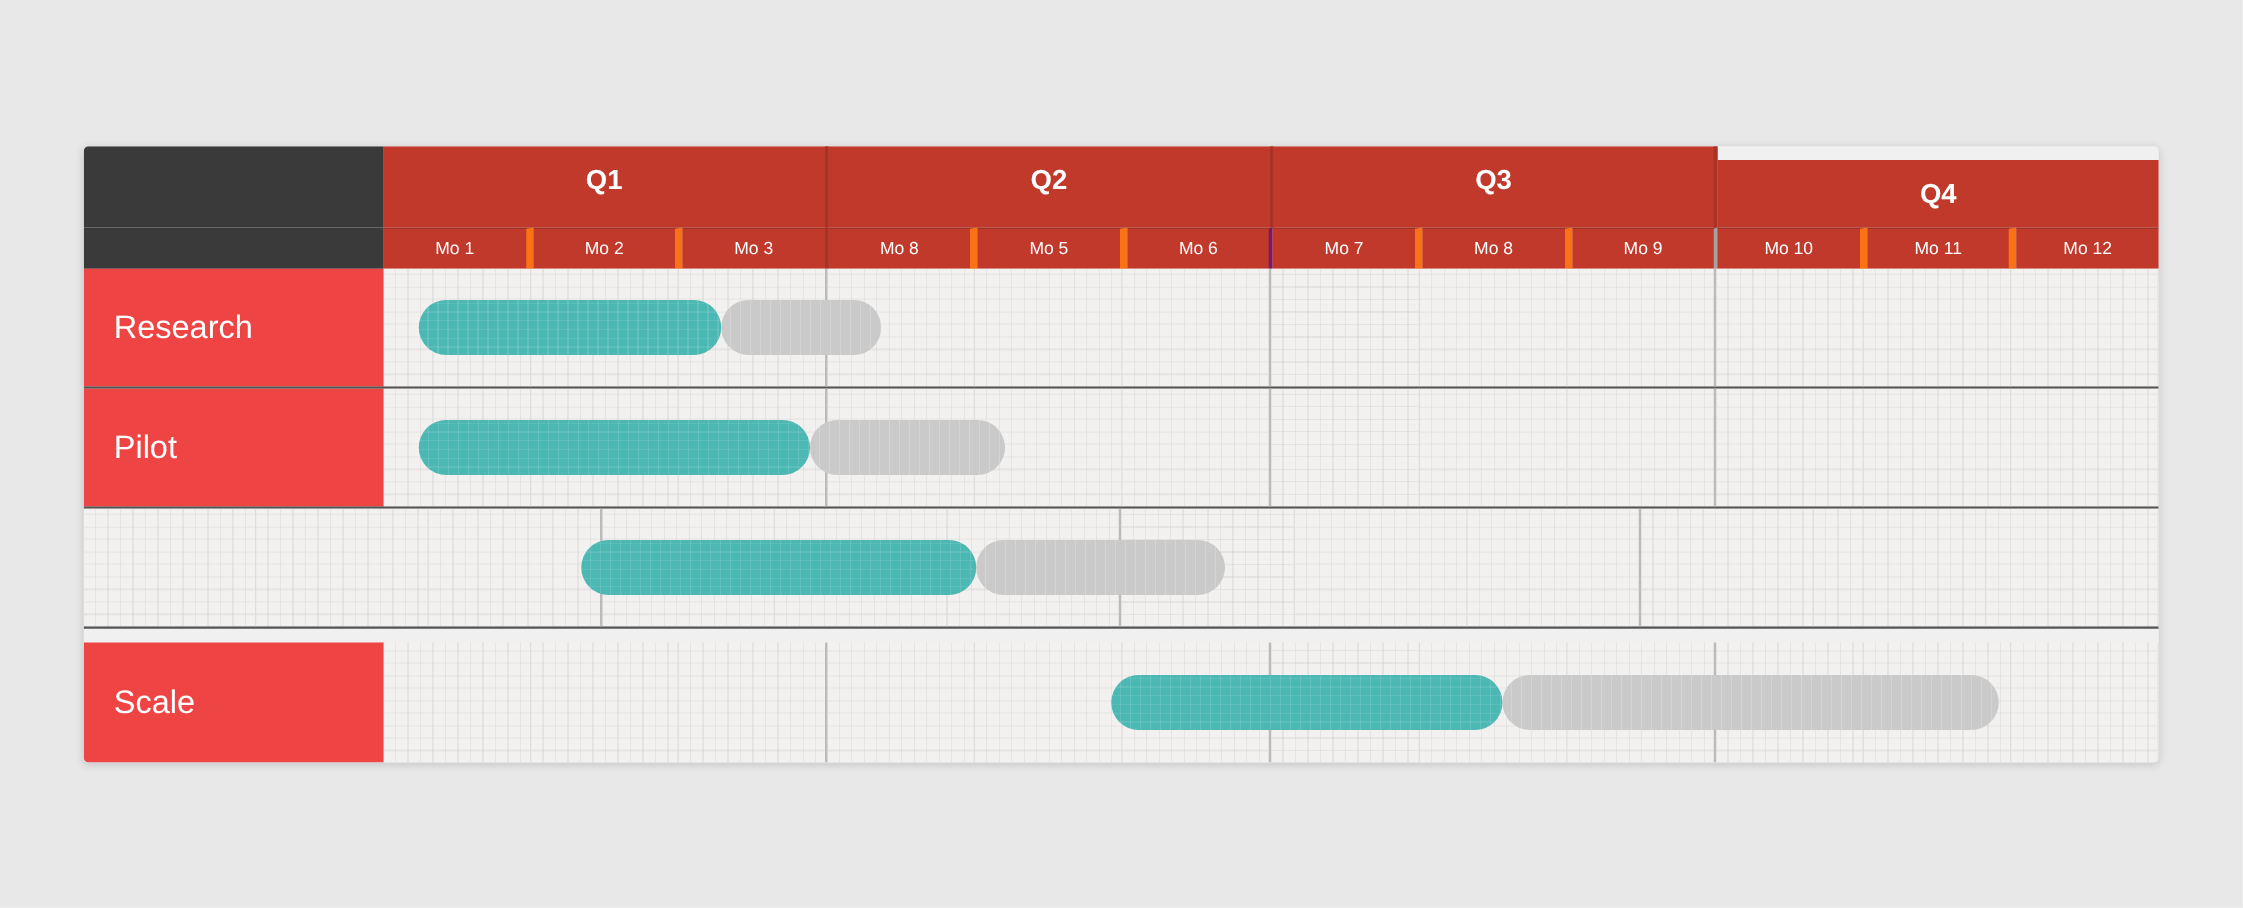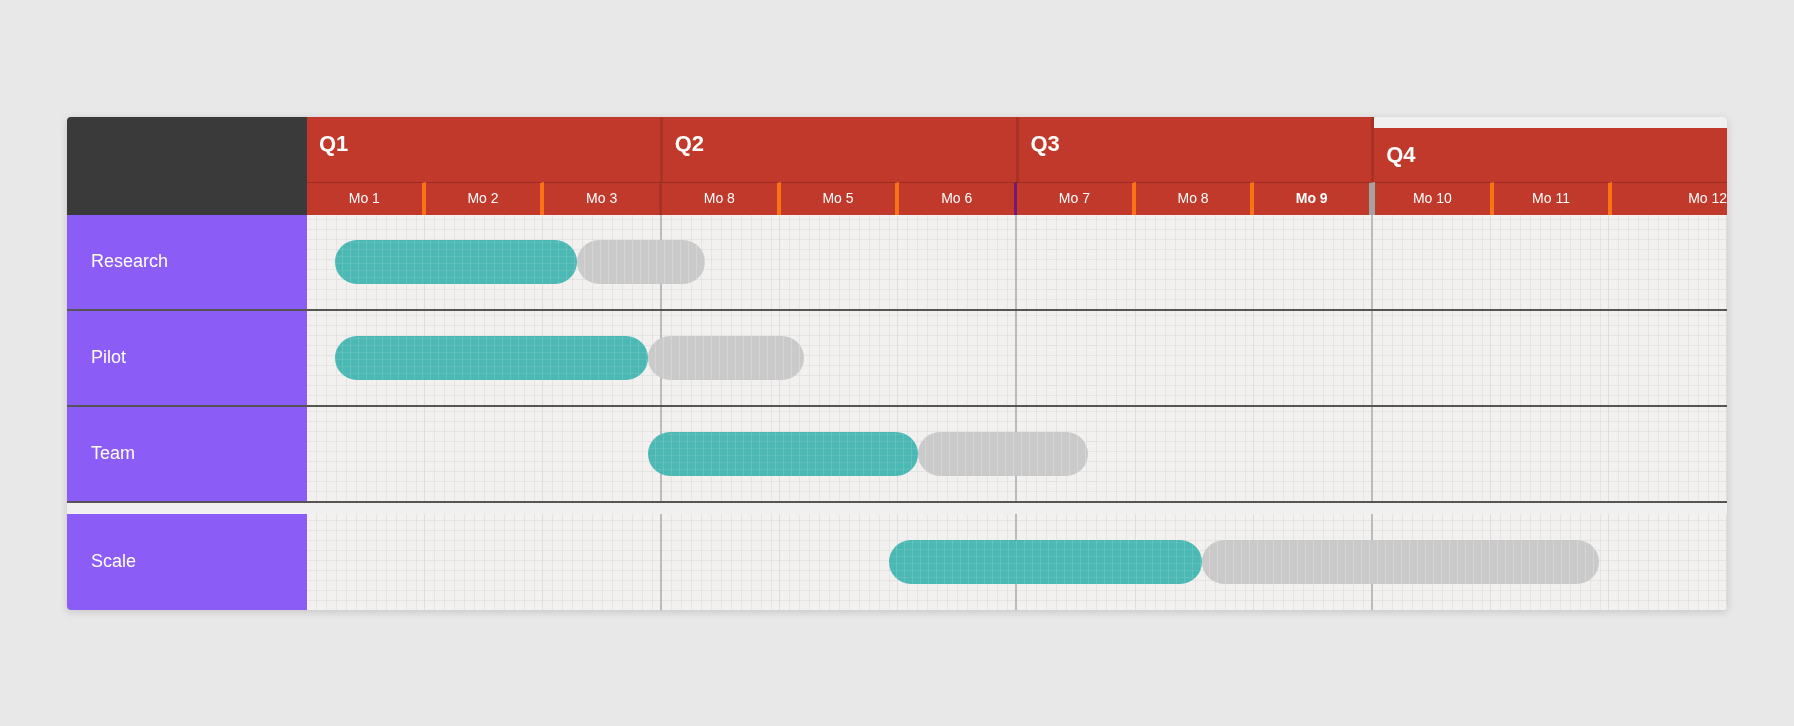--- a/index.html
+++ b/index.html
@@ -41,63 +41,64 @@
 
     .quarters-header {
       flex: 1;
       display: flex;
     }
 
     .quarter-block {
       flex: 1;
       background: #c0392b;
       color: white;
+      text-align: center;
       font-size: 22px;
       font-weight: bold;
       padding: 14px 12px;
       border-right: 3px solid #a93226;
     }
     .quarter-block:last-child { border-right: none; }
 
     .months-header {
       flex: 1;
       display: flex;
     }
 
     .month-block {
       flex: 1;
       background: #c0392b;
       color: white;
       text-align: center;
       font-size: 14px;
       padding: 7px 0 9px;
-      border-right: 4px solid #f97316;
+      border-right: 6px solid #f97316;
       border-top: 1px solid rgba(0,0,0,0.2);
     }
     .month-block:last-child { border-right: none; }
 
     
     .data-rows {
       display: flex;
       flex-direction: column;
     }
 
     .gantt-row {
       display: flex;
       height: 96px;
       border-bottom: 2px solid #555;
     }
     .gantt-row:last-child { border-bottom: none; margin-top: 11px; }
 
     .row-label {
       width: 240px;
       min-width: 240px;
-      background: #8b5cf6;
+      background: #ef4444;
       color: white;
-      font-size: 18px;
+      font-size: 26px;
       font-weight: 500;
       display: flex;
       align-items: center;
       padding: 0 24px;
       flex-shrink: 0;
     }
 
     .row-grid {
       flex: 1;
       display: flex;
@@ -182,24 +183,24 @@
       <div class="label-header-box"></div>
       <div class="months-header">
         <div class="month-block">Mo 1</div>
         <div class="month-block">Mo 2</div>
         <div class="month-block" style="border-right:3px solid #a93226;">Mo 3</div>
         <div class="month-block">Mo 8</div>
         <div class="month-block">Mo 5</div>
         <div class="month-block" style="border-right:3px solid #701a75;">Mo 6</div>
         <div class="month-block">Mo 7</div>
         <div class="month-block">Mo 8</div>
-        <div class="month-block" style="border-right:6px solid #a3a3a3;font-weight:bold;">Mo 9</div>
+        <div class="month-block" style="border-right:3px solid #a3a3a3;">Mo 9</div>
         <div class="month-block">Mo 10</div>
         <div class="month-block">Mo 11</div>
-        <div class="month-block" style="border-right:none;text-align:right;">Mo 12</div>
+        <div class="month-block" style="border-right:none;">Mo 12</div>
       </div>
     </div>
 
     <div class="data-rows" id="gantt-rows">
     <div class="gantt-row">
           <div class="row-label">Research</div>
           <div class="row-grid">
             <div class="grid-col"></div>
             <div class="grid-col"></div>
             <div class="grid-col" style="border-right: 2px solid rgb(187, 187, 187);"></div>
@@ -233,21 +234,20 @@
             <div class="grid-col"></div>
             <div class="grid-col"></div>
             <div class="grid-col"></div>
             <div class="bars-overlay">
               <div class="gantt-bar teal" style="left: 2%; width: 22%;"></div>
               <div class="gantt-bar gray" style="left: 24%; width: 11%;"></div>
             </div>
           </div>
         </div>
         <div class="gantt-row">
-          <div class="row-label">Team</div>
           <div class="row-grid">
             <div class="grid-col"></div>
             <div class="grid-col"></div>
             <div class="grid-col" style="border-right: 2px solid rgb(187, 187, 187);"></div>
             <div class="grid-col"></div>
             <div class="grid-col"></div>
             <div class="grid-col" style="border-right: 2px solid rgb(187, 187, 187);"></div>
             <div class="grid-col"></div>
             <div class="grid-col"></div>
             <div class="grid-col" style="border-right: 2px solid rgb(187, 187, 187);"></div>

